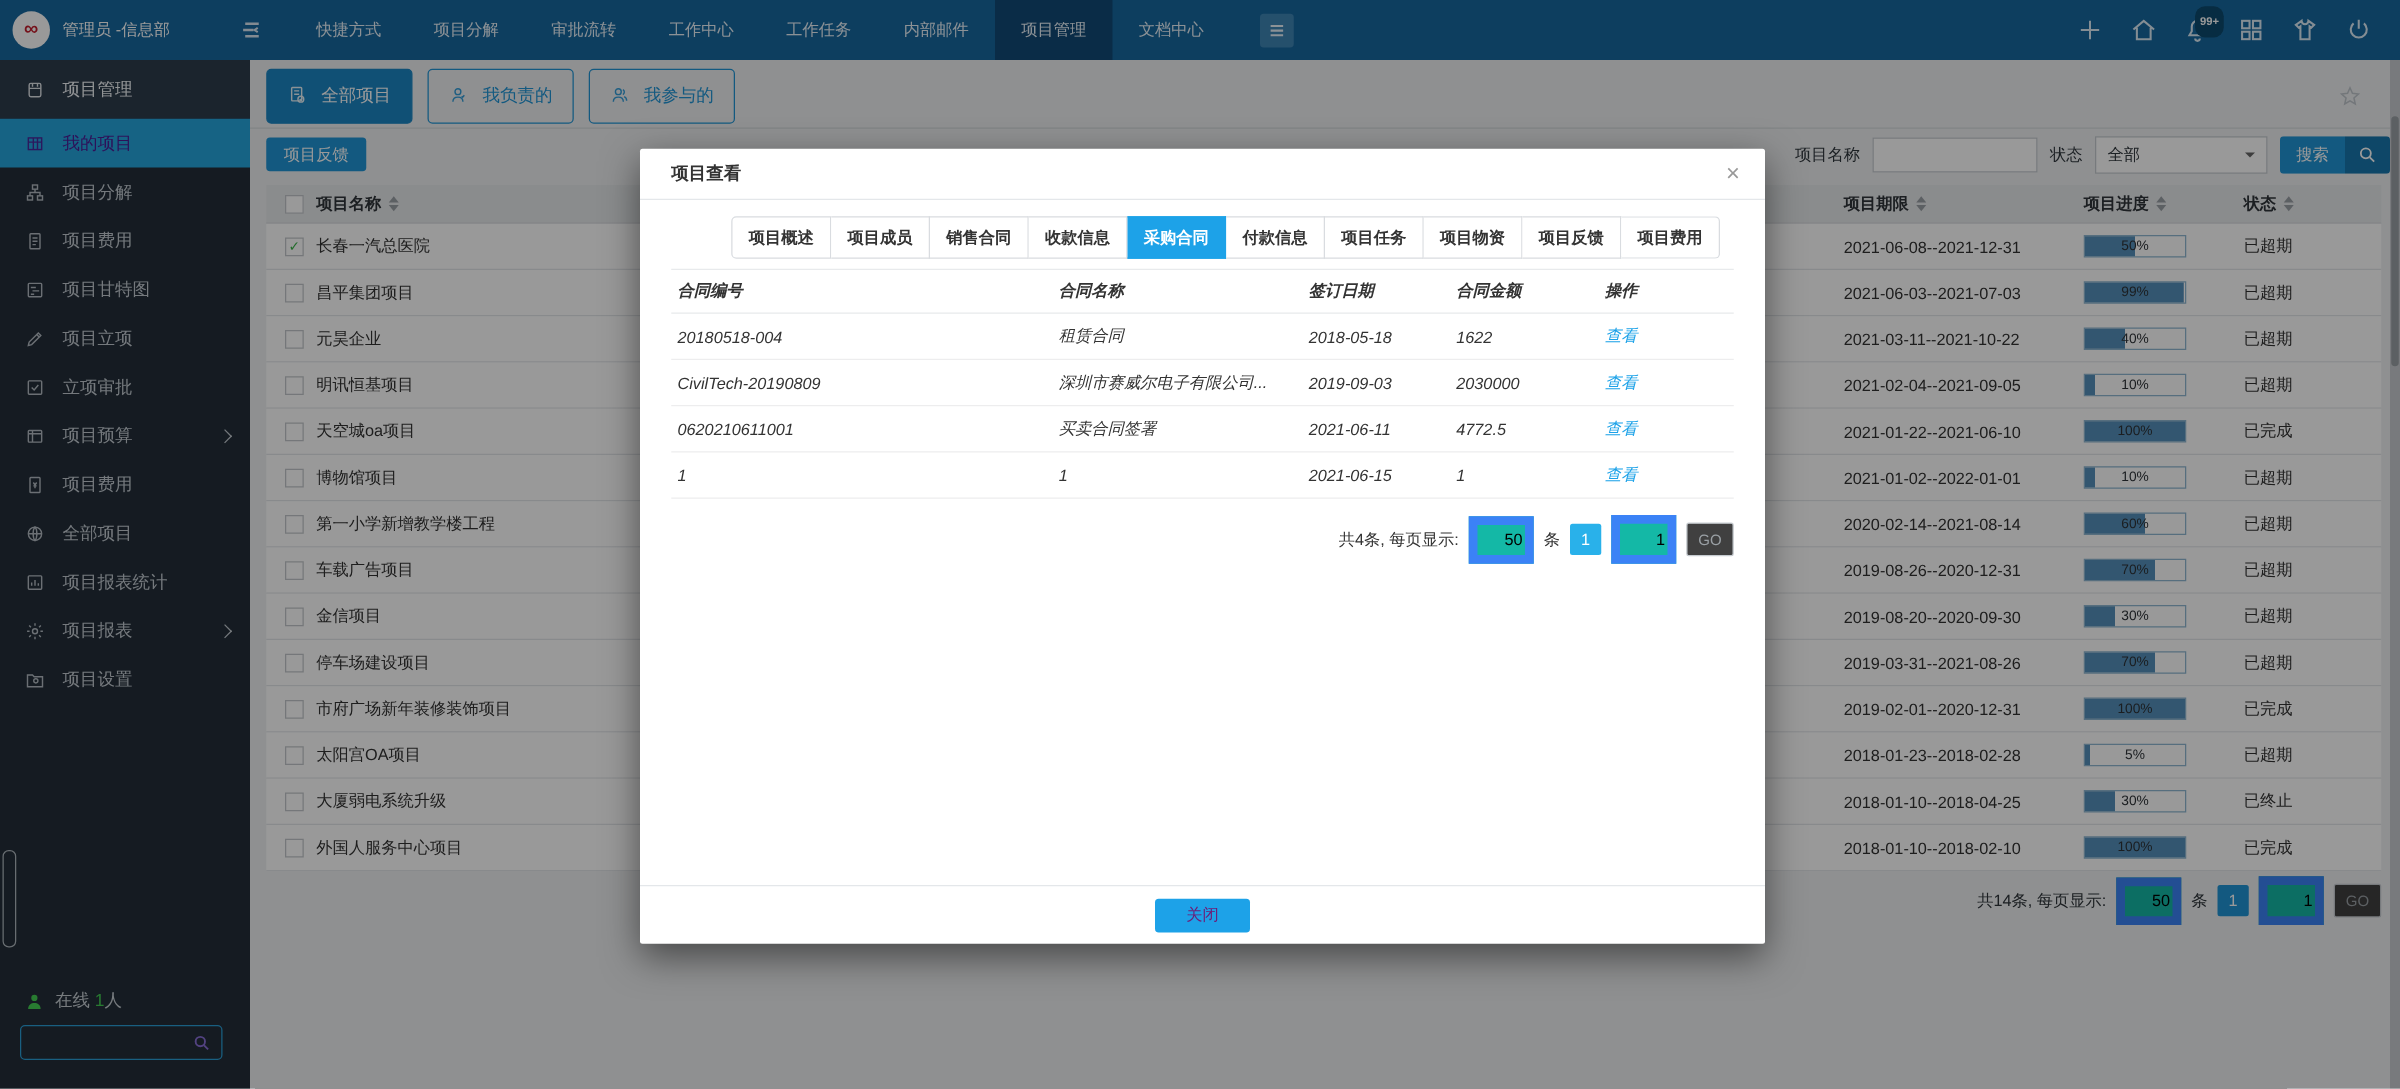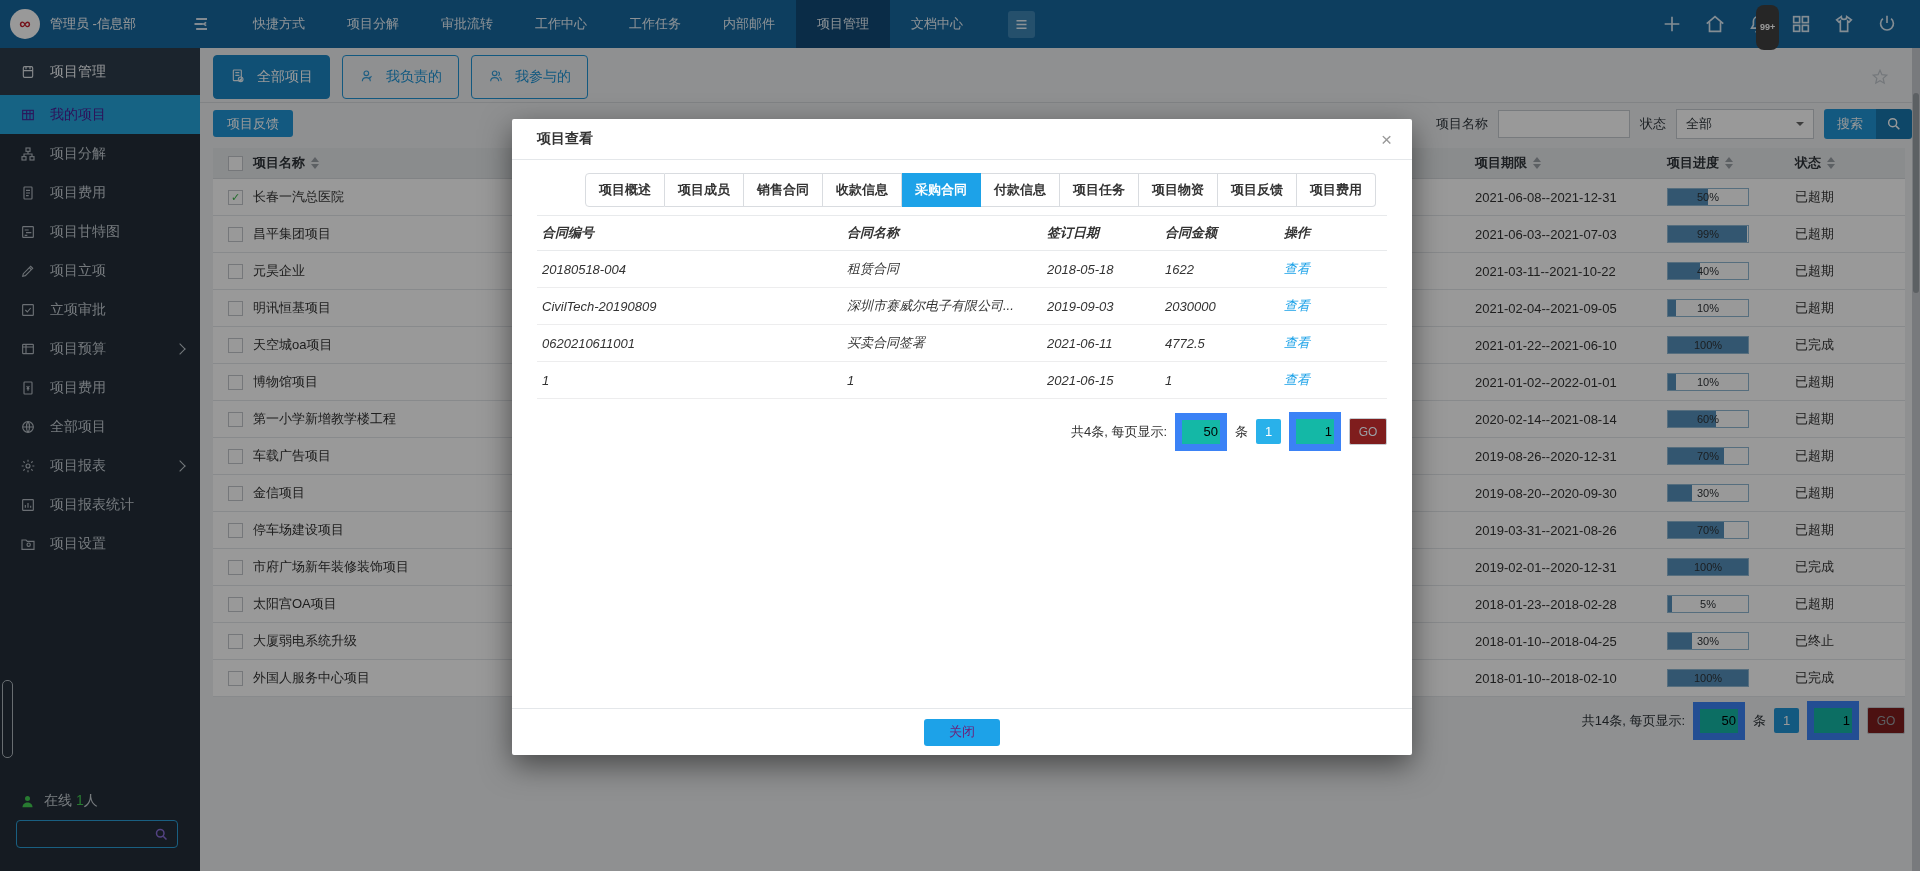--- a/index.html
+++ b/index.html
@@ -11,21 +11,21 @@
   .topbar{position:absolute;top:0;left:0;right:0;height:48px;background:#17689f;display:flex;align-items:center;z-index:10;}
   .logo{width:30px;height:30px;border-radius:50%;background:#fff;margin-left:10px;display:flex;align-items:center;justify-content:center;color:#c41f2e;font-weight:bold;font-size:16px;}
   .user{color:#fff;font-size:13px;margin-left:10px;white-space:nowrap;}
   .nav-toggle{margin-left:56px;color:#d9e7f2;cursor:pointer;}
   .nav{display:flex;margin-left:20px;height:48px;}
   .nav-item{padding:0 21px;line-height:48px;color:#e9f2f9;font-size:13px;cursor:pointer;white-space:nowrap;}
   .nav-item.active{background:#114a77;}
   .more-box{width:27px;height:27px;background:#3f85b5;border-radius:3px;margin-left:24px;display:flex;align-items:center;justify-content:center;color:#eaf4fb;cursor:pointer;}
   .top-icons{margin-left:auto;display:flex;align-items:center;gap:21px;margin-right:22px;color:#dcebf6;}
   .ti{cursor:pointer;position:relative;}
-  .badge{position:absolute;top:-8px;left:9px;background:#404040;color:#fff;font-size:9px;font-weight:bold;padding:17px 4px;border-radius:8px;line-height:11px;}
+  .badge{position:absolute;top:-8px;left:9px;background:#0c4a6e;color:#fff;font-size:9px;font-weight:bold;padding:7px 4px;border-radius:8px;line-height:11px;}
 
   
   .sidebar{position:absolute;top:48px;left:0;width:200px;bottom:0;background:#232e39;z-index:10;}
   .sb-header{height:47px;background:#2e3d4c;display:flex;align-items:center;color:#f2f5f8;font-size:14px;}
   .sb-item{height:39px;display:flex;align-items:center;color:#c3cad1;font-size:14px;position:relative;cursor:pointer;}
   .sb-item.active{background:#26a5dd;color:#4c1d95;}
   .s-icon{width:16px;height:16px;margin-left:20px;margin-right:14px;flex:none;opacity:.9;}
   .s-chev{position:absolute;right:16px;width:7px;height:7px;border-top:1.5px solid #c3cad1;border-right:1.5px solid #c3cad1;transform:rotate(45deg);}
   .side-pill{position:absolute;left:2px;top:632px;width:9px;height:76px;border:1px solid #aeb6bd;border-radius:5px;}
   .online{position:absolute;top:744px;left:20px;display:flex;align-items:center;gap:9px;color:#c6cdd3;font-size:14px;}
@@ -61,21 +61,21 @@
   .sort .up{width:0;height:0;border:4px solid transparent;border-bottom:5px solid #9aa0a6;border-top:0;margin-bottom:2px;}
   .sort .down{width:0;height:0;border:4px solid transparent;border-top:5px solid #9aa0a6;border-bottom:0;}
   .pbar{width:80px;height:16px;border:1px solid #8fb8d2;background:#fff;position:relative;margin-left:22px;}
   .pfill{position:absolute;left:0;top:0;bottom:0;background:#5590bb;}
   .plabel{position:absolute;left:0;right:0;top:0;text-align:center;font-size:11px;line-height:16px;color:#2e3338;}
 
   .pagination{display:flex;align-items:center;gap:8px;font-size:13px;color:#2f353a;}
   .main-pag{position:absolute;top:653px;right:15px;}
   .pg-input{width:34px;height:22px;border:7px solid #3b82f6;text-align:right;font-size:13px;background:#14b8a6;outline:none;}
   .pg-cur{width:25px;height:25px;background:#2095d6;color:#fff;display:flex;align-items:center;justify-content:center;border-radius:2px;cursor:pointer;}
-  .pg-go{width:36px;height:25px;border:1px solid #c6cbd0;color:#9aa0a5;background:#7f1d1d;display:flex;align-items:center;justify-content:center;border-radius:2px;font-size:12px;cursor:pointer;}
+  .pg-go{width:36px;height:25px;border:1px solid #c6cbd0;color:#9aa0a5;background:#404040;display:flex;align-items:center;justify-content:center;border-radius:2px;font-size:12px;cursor:pointer;}
 
   .scrollbar{position:absolute;top:0;right:0;width:8px;bottom:0;background:#c9ccd0;}
   .scroll-thumb{position:absolute;top:45px;left:1px;width:6px;height:200px;background:#9aa0a5;border-radius:3px;}
 
   
   .overlay{position:absolute;left:0;top:0;width:1920px;height:871px;background:rgba(0,0,0,0.4);z-index:40;}
   .modal{position:absolute;left:512px;top:119px;width:900px;height:636px;background:#fff;z-index:60;border-radius:2px;box-shadow:0 10px 30px rgba(0,0,0,.5);font-size:13px;}
   .m-head{height:40px;border-bottom:1px solid #e4e7ea;display:flex;align-items:center;}
   .m-title{margin-left:25px;font-size:14px;font-weight:bold;color:#333;}
   .m-close{margin-left:auto;margin-right:20px;font-size:19px;color:#999;cursor:pointer;line-height:1;}
@@ -253,35 +253,35 @@
           <svg width="16" height="16" viewBox="0 0 24 24" fill="none" stroke="currentColor" stroke-width="1.7">
             <circle cx="12" cy="12" r="8"></circle>
             <path d="M4 12h16M12 4c3 3 3 13 0 16-3-3-3-13 0-16z"></path>
           </svg>
         </span>
         <span>全部项目</span>
       </div>
       <div class="sb-item">
         <span class="s-icon">
           <svg width="16" height="16" viewBox="0 0 24 24" fill="none" stroke="currentColor" stroke-width="1.7">
+            <rect x="4" y="4" width="16" height="16" rx="1"></rect>
+            <path d="M8 16v-4M12 16V9M16 16v-3"></path>
+          </svg>
+        </span>
+        <span>项目报表统计</span>
+      </div>
+      <div class="sb-item">
+        <span class="s-icon">
+          <svg width="16" height="16" viewBox="0 0 24 24" fill="none" stroke="currentColor" stroke-width="1.7">
             <circle cx="12" cy="12" r="3"></circle>
             <path d="M12 2.5v3M12 18.5v3M2.5 12h3M18.5 12h3M5 5l2.1 2.1M16.9 16.9L19 19M19 5l-2.1 2.1M7.1 16.9L5 19"></path>
           </svg>
         </span>
         <span>项目报表</span>
         <span class="s-chev"></span>
-      </div>
-      <div class="sb-item">
-        <span class="s-icon">
-          <svg width="16" height="16" viewBox="0 0 24 24" fill="none" stroke="currentColor" stroke-width="1.7">
-            <rect x="4" y="4" width="16" height="16" rx="1"></rect>
-            <path d="M8 16v-4M12 16V9M16 16v-3"></path>
-          </svg>
-        </span>
-        <span>项目报表统计</span>
       </div>
       <div class="sb-item">
         <span class="s-icon">
           <svg width="16" height="16" viewBox="0 0 24 24" fill="none" stroke="currentColor" stroke-width="1.7">
             <path d="M3 6h6l2 2h10v12H3z"></path>
             <circle cx="13" cy="13" r="2.5"></circle>
           </svg>
         </span>
         <span>项目设置</span>
       </div>

